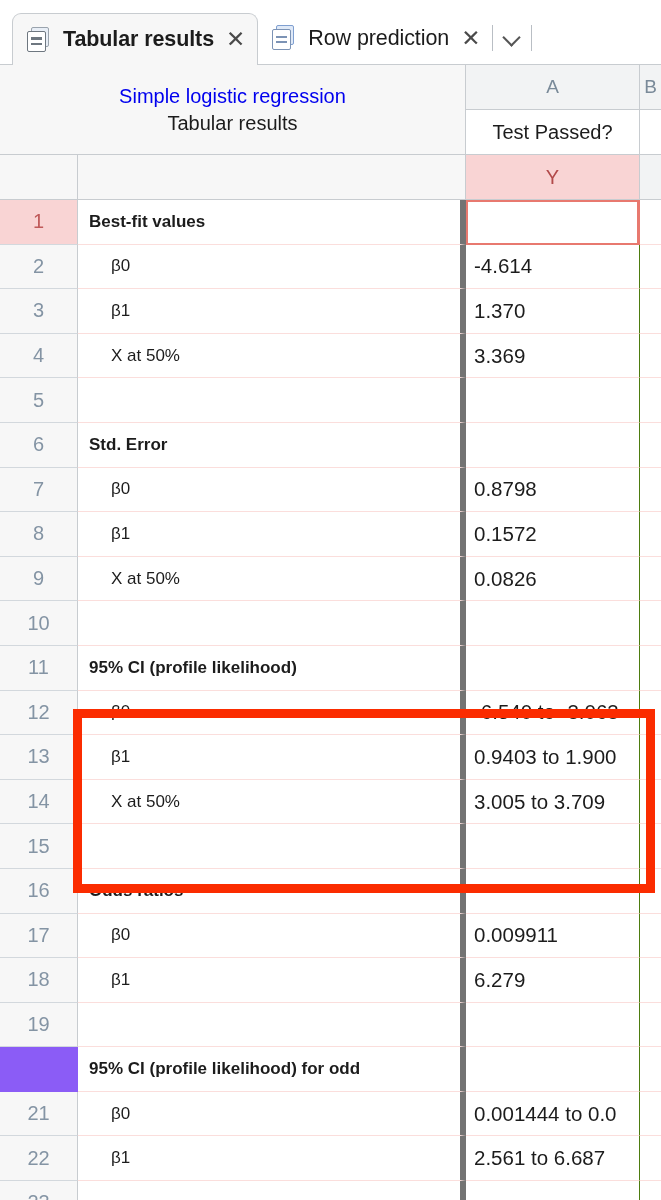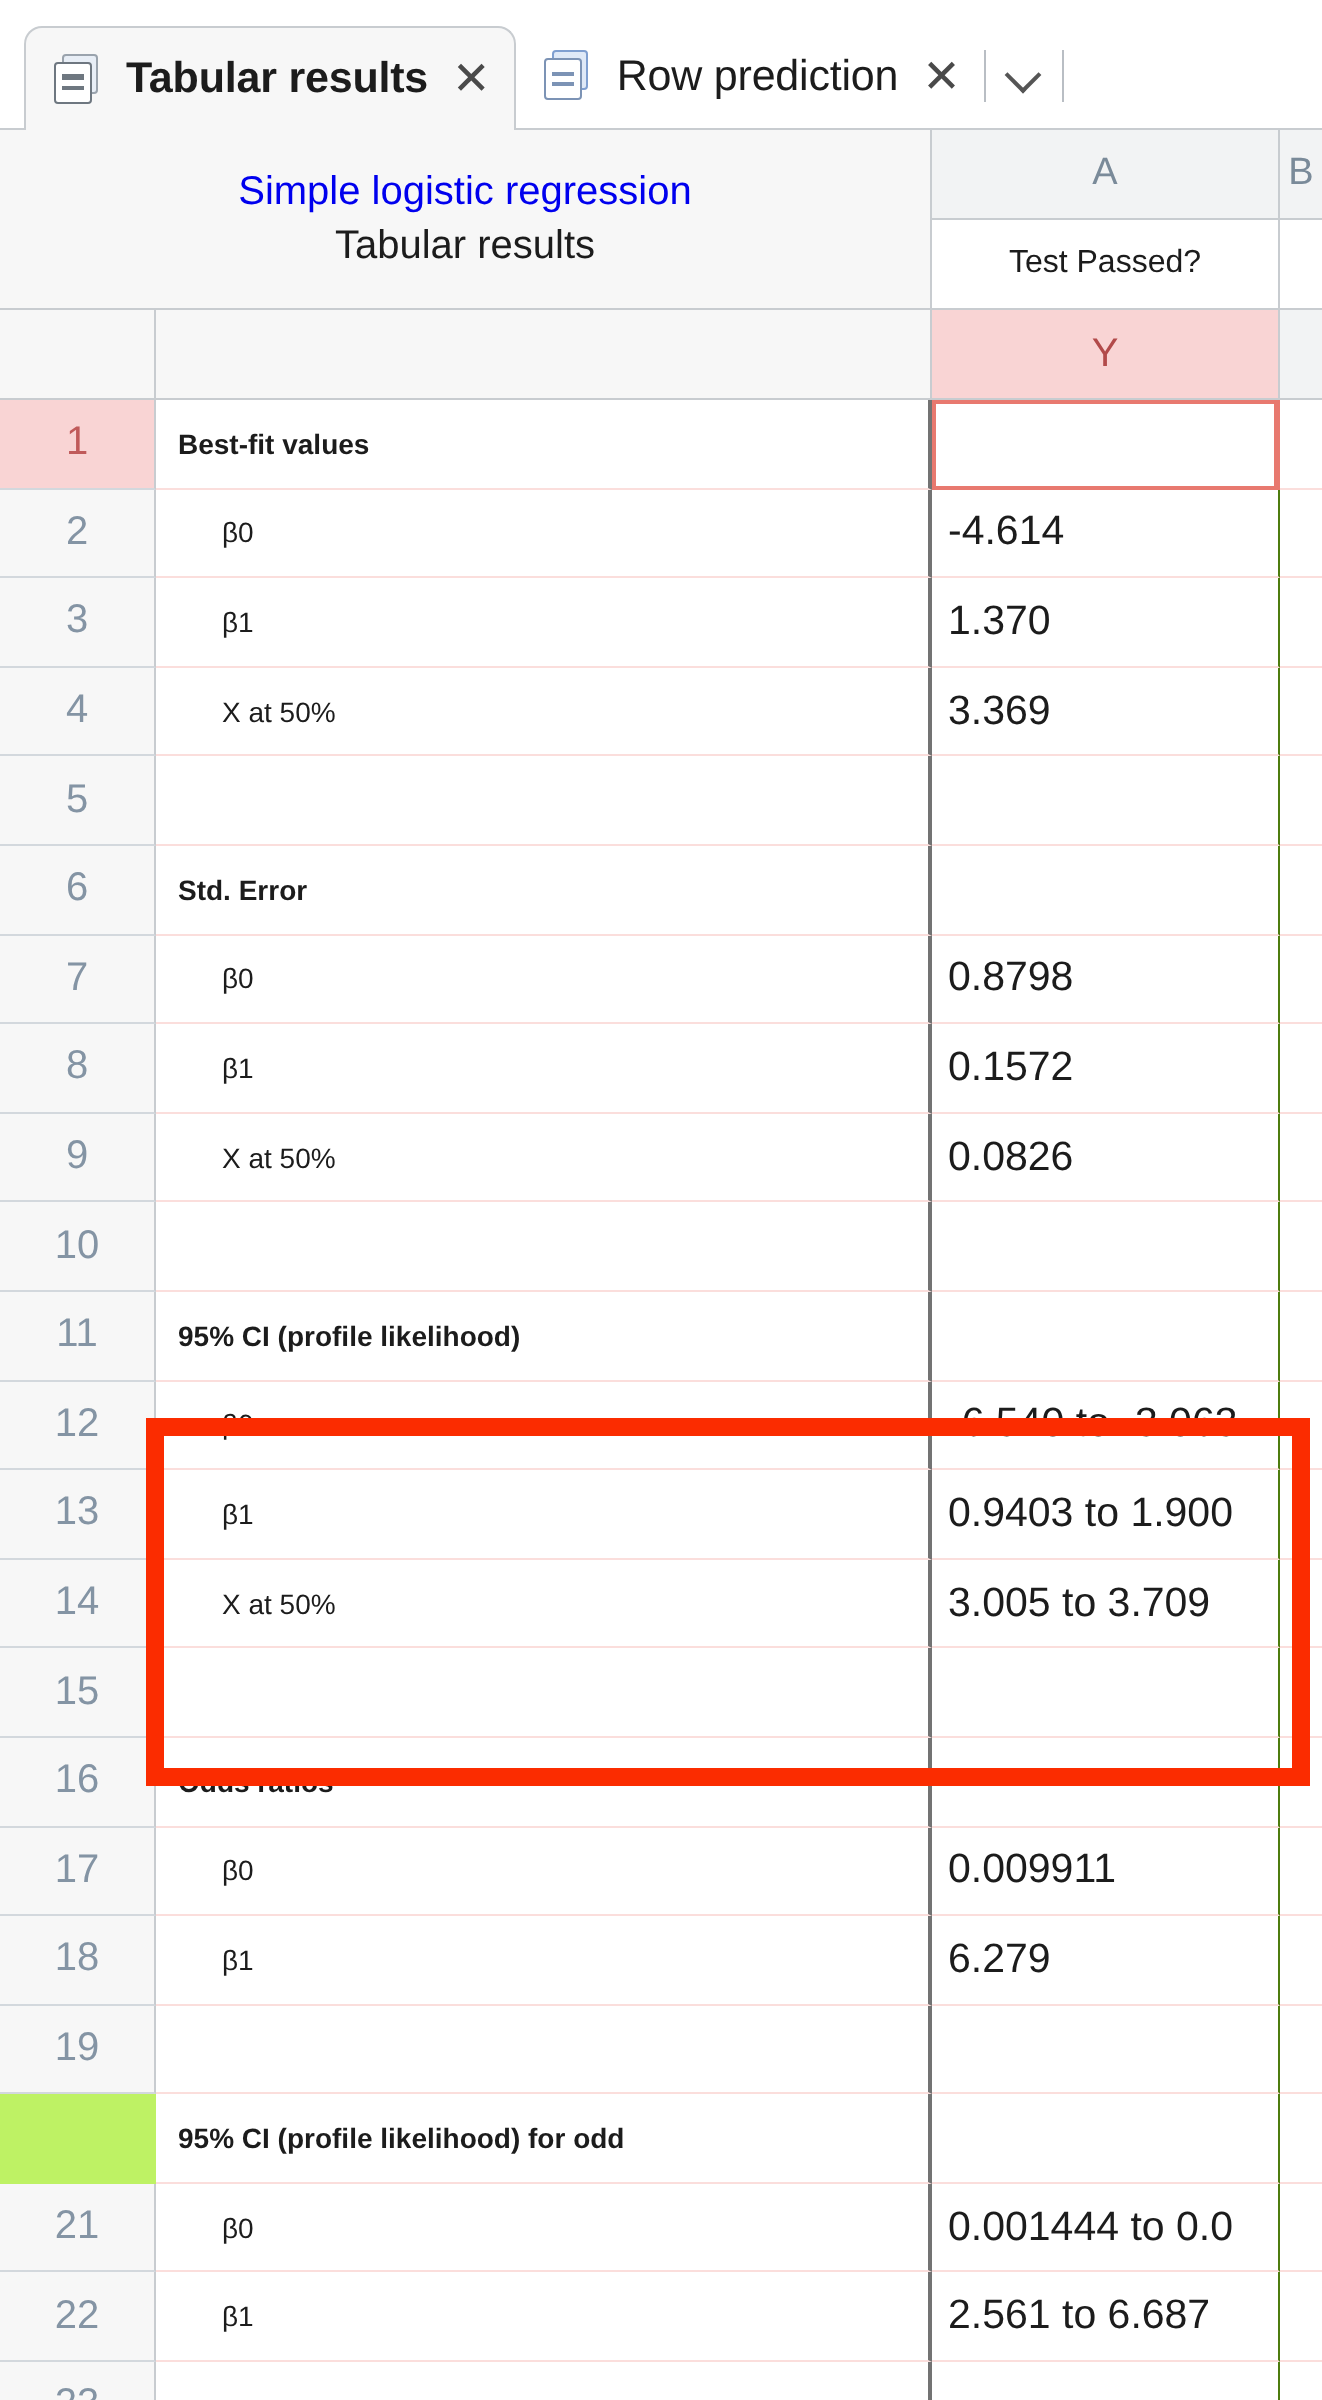--- a/index.html
+++ b/index.html
@@ -71,21 +71,21 @@
   }
   .chev::after {
     content: ""; position: absolute; left: 2px; top: 2px;
     width: 11px; height: 11px;
     border-right: 2px solid #555; border-bottom: 2px solid #555;
     transform: rotate(45deg);
   }
   .tabbar-right { display: flex; align-items: center; height: 52px; }
 
   
-  .sheet { position: relative; width: 649px; height: 1135px; background: #bef264; }
+  .sheet { position: relative; width: 649px; height: 1135px; background: #8b5cf6; }
 
   .titleblock {
     position: absolute; left: 0; top: 0; width: 466px; height: 90px;
     background: #f7f7f7;
     border-right: 1px solid #c8ccd0;
     border-bottom: 1px solid #c8ccd0;
     display: flex; flex-direction: column; align-items: center; justify-content: center;
   }
   .titleblock .t1 { font-size: 20px; color: #0000ee; line-height: 1.35; }
   .titleblock .t2 { font-size: 20px; color: #1c1c1c; line-height: 1.35; }
@@ -100,21 +100,21 @@
   }
   .colhdr.a { left: 466px; width: 174px; }
   .colhdr.b { left: 640px; width: 21px; border-right: none; }
 
   .subhdr {
     position: absolute; top: 45px; height: 45px;
     background: #ffffff;
     border-right: 1px solid #c8ccd0;
     border-bottom: 1px solid #c8ccd0;
     display: flex; align-items: center; justify-content: center;
-    font-size: 16px; color: #1c1c1c;
+    font-size: 20px; color: #1c1c1c;
   }
   .subhdr.a { left: 466px; width: 174px; }
   .subhdr.b { left: 640px; width: 21px; border-right: none; }
 
   
   .ystrip { position: absolute; top: 90px; left: 0; width: 661px; height: 45px; }
   .ystrip .corner {
     position: absolute; left: 0; top: 0; width: 78px; height: 45px;
     background: #f7f7f7; border-right: 1px solid #c8ccd0; border-bottom: 1px solid #c8ccd0;
   }
@@ -141,25 +141,25 @@
     background: #f7f7f7;
     border-right: 1px solid #c8ccd0;
     border-bottom: 1px solid #d3d8dd;
     display: flex; align-items: center; justify-content: center;
     font-size: 20px; color: #8494a4;
   }
   .row.sel .rhdr { background: #f9d4d4; color: #c05a5a; }
   .lbl {
     position: absolute; left: 78px; top: 0; width: 388px; height: 100%;
     background: #ffffff;
-    border-right: 2px solid #737373;
+    border-right: 6px solid #737373;
     border-bottom: 1px solid #fbdedc;
     display: flex; align-items: center;
     padding-left: 11px;
-    font-size: 14px; color: #1c1c1c;
+    font-size: 17px; color: #1c1c1c;
     overflow: hidden; white-space: nowrap;
   }
   .lbl.bold { font-weight: bold; }
   .lbl.indent { padding-left: 33px; }
   .cellA {
     position: absolute; left: 466px; top: 0; width: 174px; height: 100%;
     background: #ffffff;
     border-right: 1px solid #4d7c0f;
     border-bottom: 1px solid #fbdedc;
     display: flex; align-items: center;

